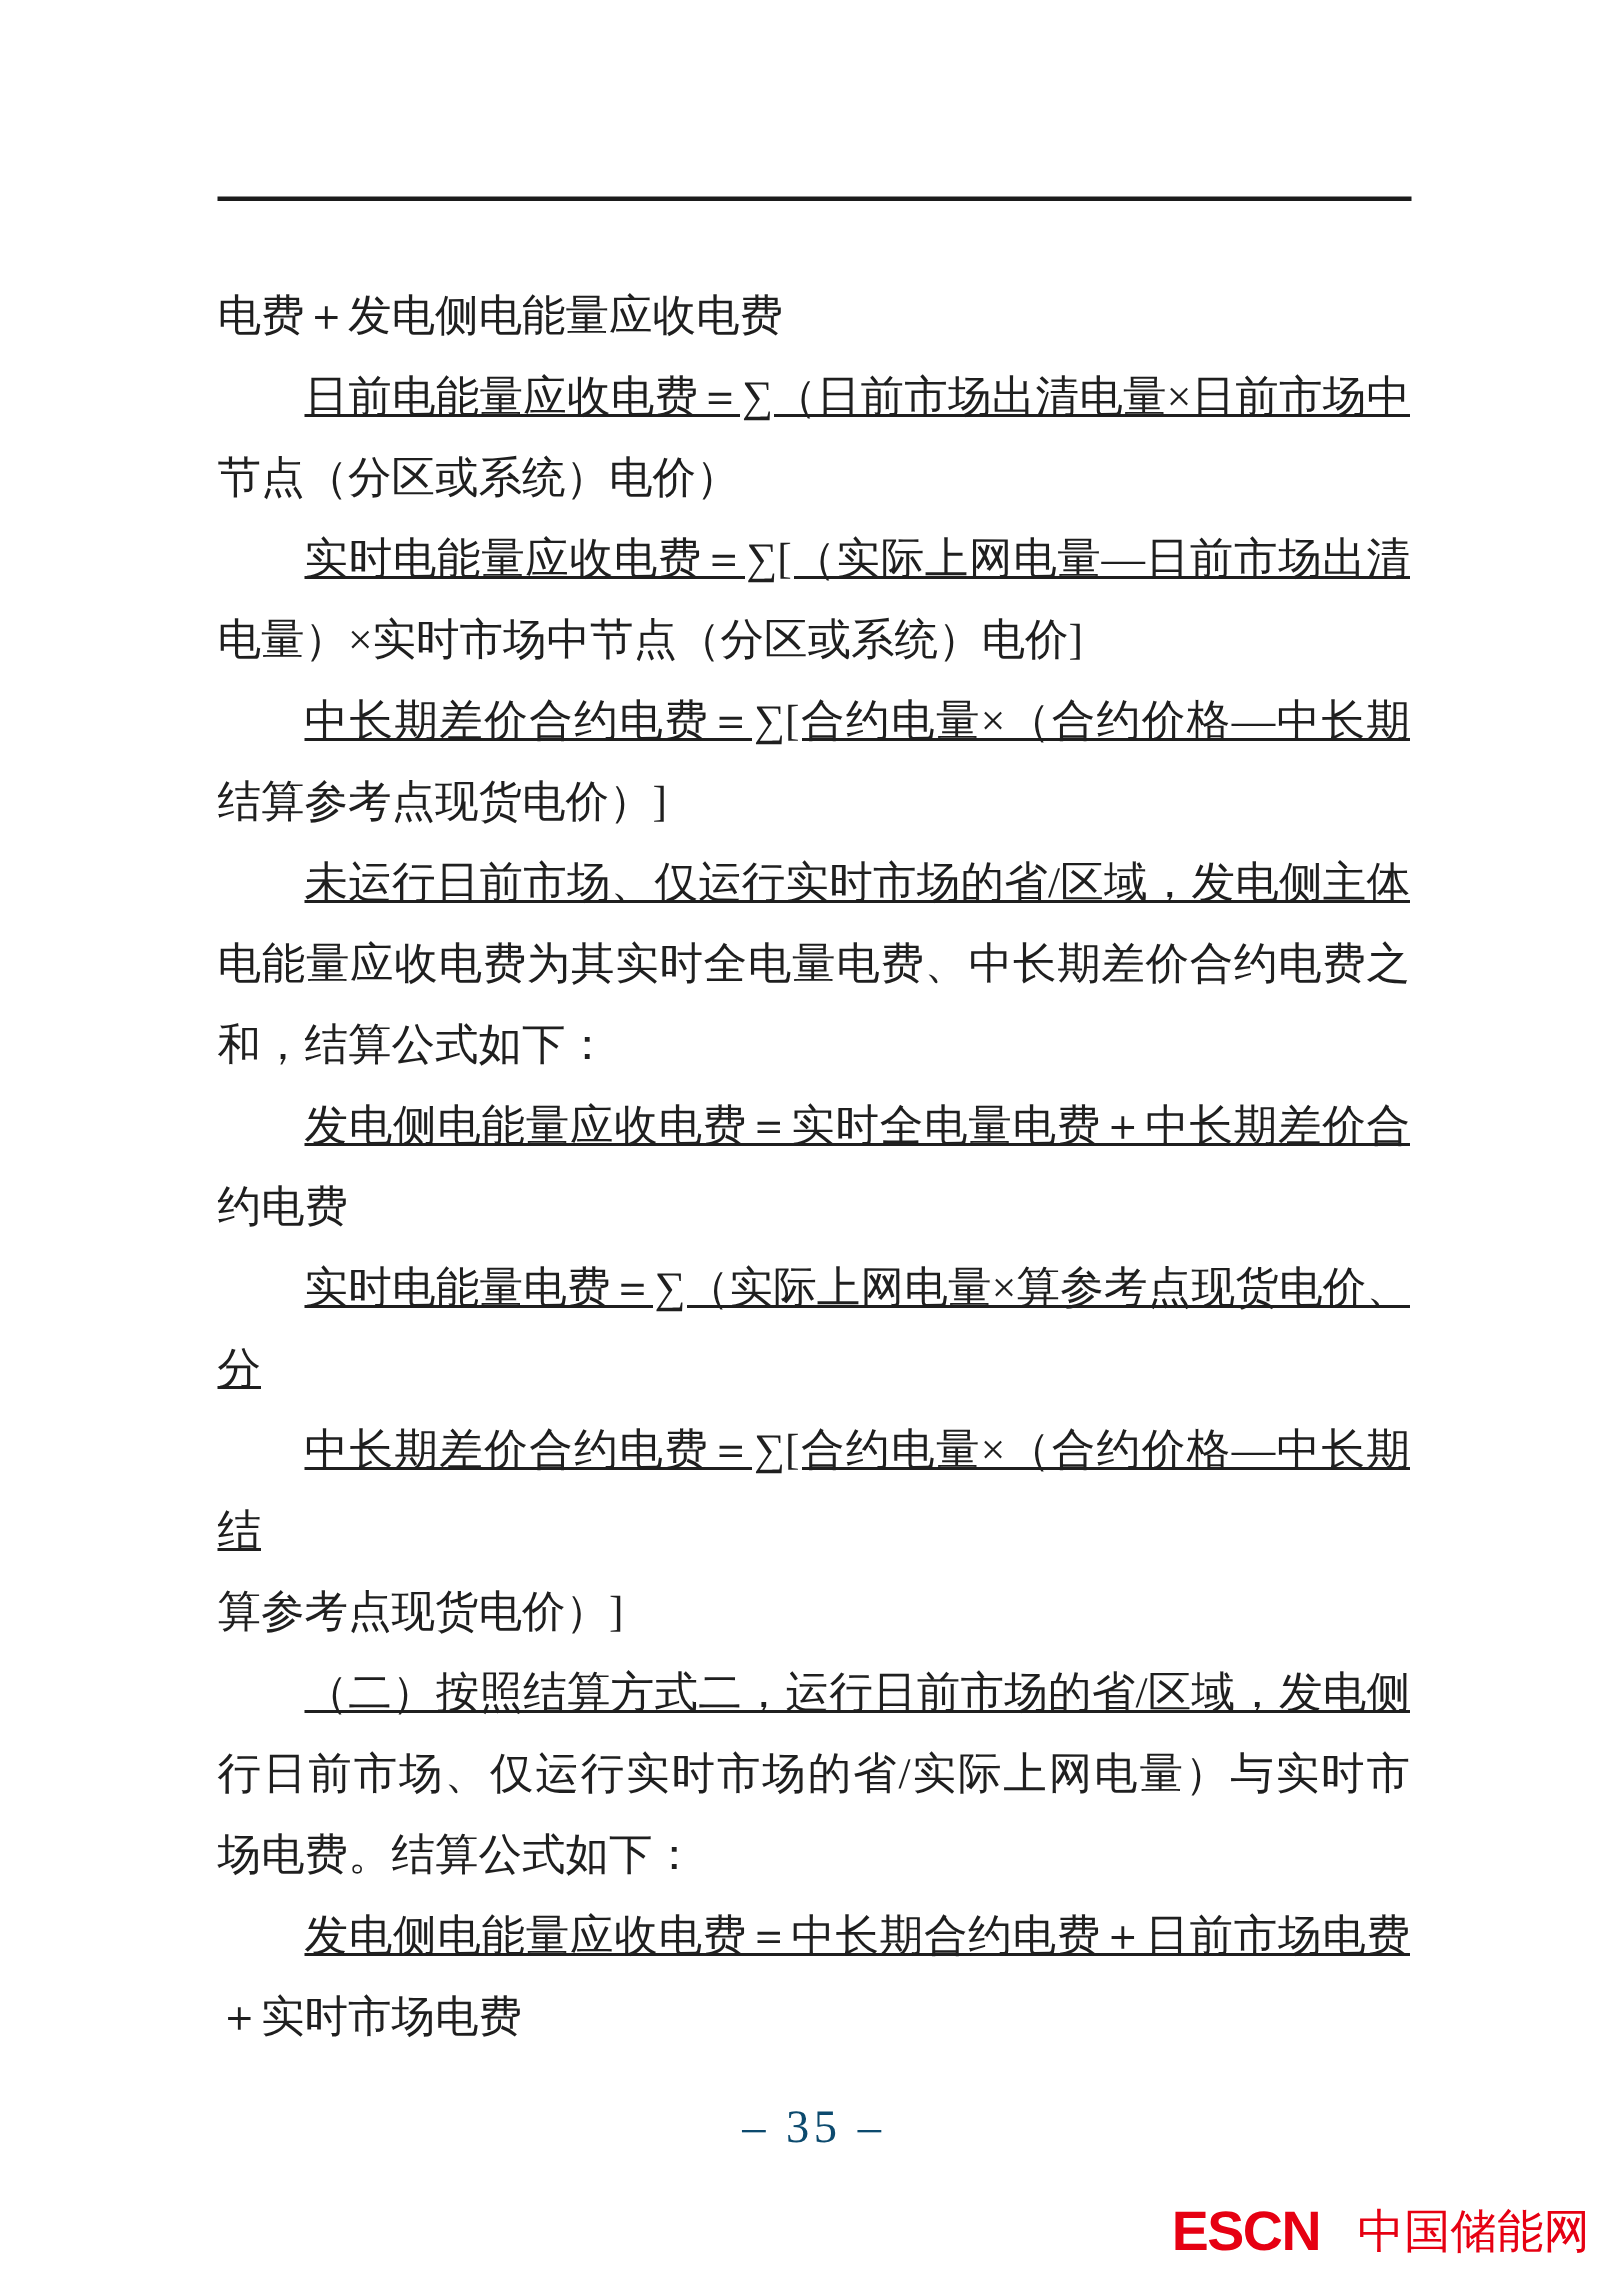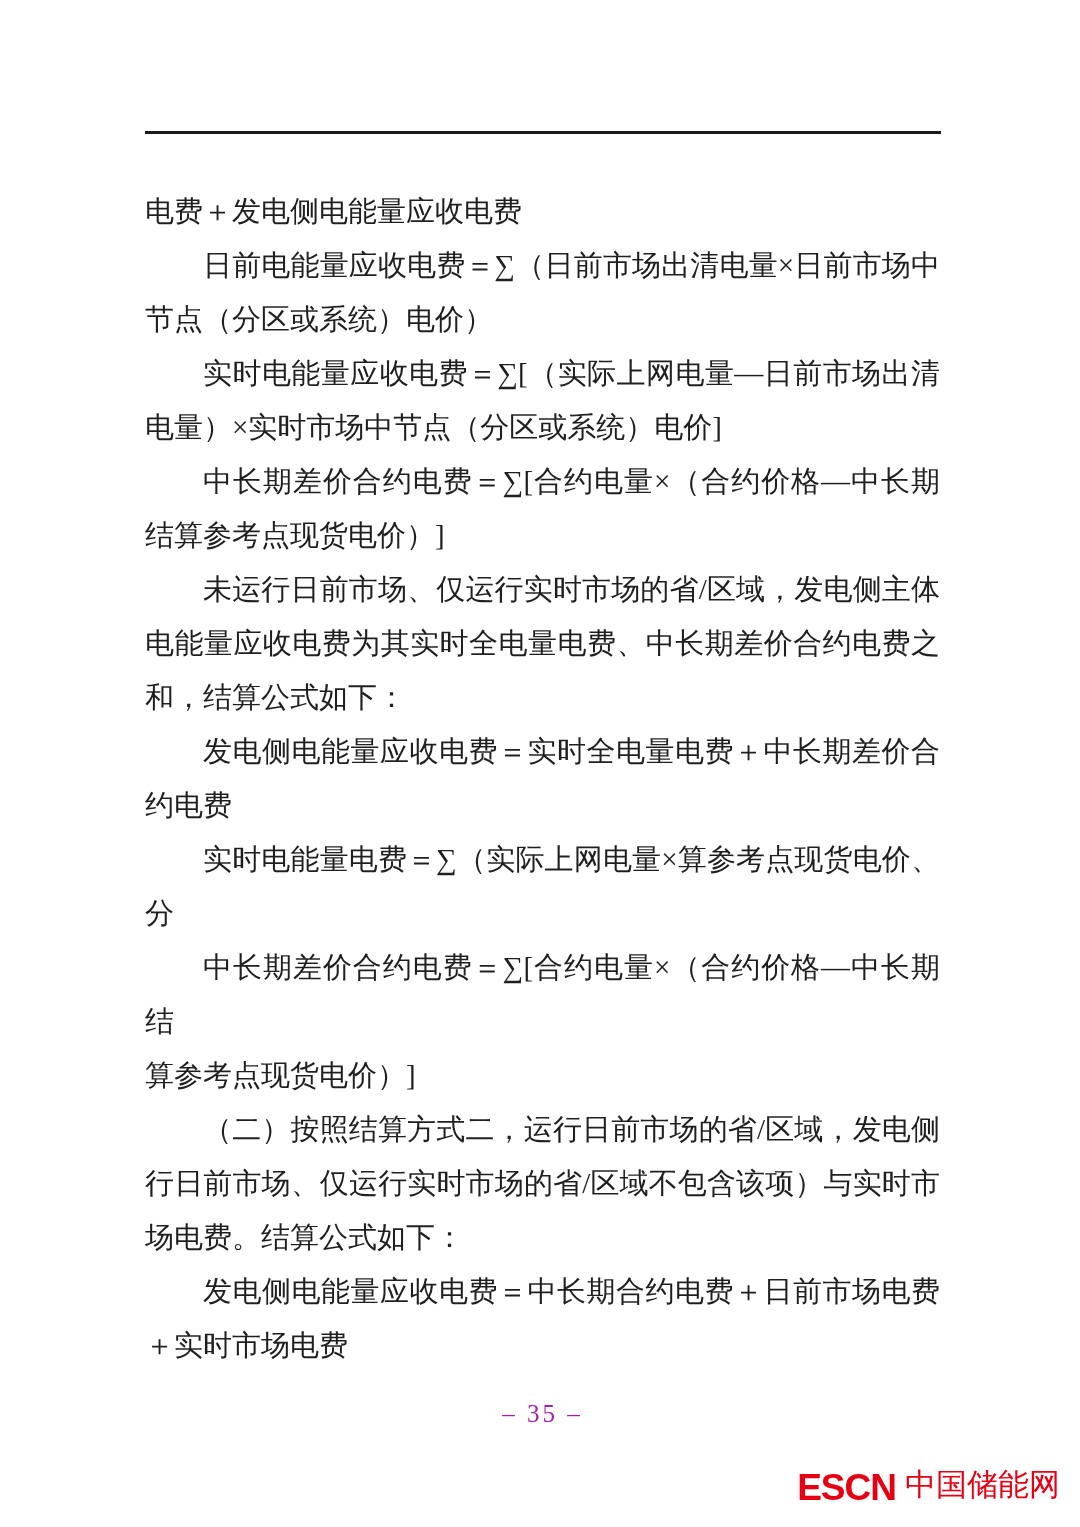--- a/index.html
+++ b/index.html
@@ -37,37 +37,39 @@
     white-space: nowrap;
   }
   .ln.fill {
     white-space: normal;
     text-align: justify;
     text-align-last: justify;
     text-justify: inter-character;
   }
   .ln.indent {
     text-indent: 2em;
+    text-decoration: underline;
   }
   .page-number {
     position: absolute;
     left: 145px;
     top: 1400px;
     width: 795px;
     text-align: center;
-    font-size: 25px;
+    font-size: 31px;
     letter-spacing: 3px;
-    color: #a21caf;
+    color: #0c4a6e;
   }
   .logo {
     position: absolute;
     top: 1469px;
     right: 20px;
     display: flex;
-    gap: 9px;
+    align-items: center;
+    gap: 25px;
     color: #e60012;
   }
   .logo-latin {
     font-family: "Liberation Sans", "DejaVu Sans", sans-serif;
     font-weight: bold;
     font-size: 37px;
     line-height: 1;
     letter-spacing: -1px;
   }
   .logo-cjk {
@@ -95,21 +97,21 @@
     <div class="ln">结算参考点现货电价）]</div>
     <div class="ln indent fill">未运行日前市场、仅运行实时市场的省/区域，发电侧主体</div>
     <div class="ln fill">电能量应收电费为其实时全电量电费、中长期差价合约电费之</div>
     <div class="ln">和，结算公式如下：</div>
     <div class="ln indent fill">发电侧电能量应收电费＝实时全电量电费＋中长期差价合</div>
     <div class="ln">约电费</div>
     <div class="ln indent fill">实时电能量电费＝∑（实际上网电量×算参考点现货电价、分</div>
     <div class="ln indent fill">中长期差价合约电费＝∑[合约电量×（合约价格—中长期结</div>
     <div class="ln">算参考点现货电价）]</div>
     <div class="ln indent fill">（二）按照结算方式二，运行日前市场的省/区域，发电侧</div>
-    <div class="ln fill">行日前市场、仅运行实时市场的省/区域不包含该项）与实时市</div>
+    <div class="ln fill">行日前市场、仅运行实时市场的省/实际上网电量）与实时市</div>
     <div class="ln">场电费。结算公式如下：</div>
     <div class="ln indent fill">发电侧电能量应收电费＝中长期合约电费＋日前市场电费</div>
     <div class="ln">＋实时市场电费</div>
   </div>
 
   <div class="page-number">– 35 –</div>
 
   <div class="logo">
     <span class="logo-latin">ESCN</span>
       <span class="logo-cjk">中国储能网</span>

